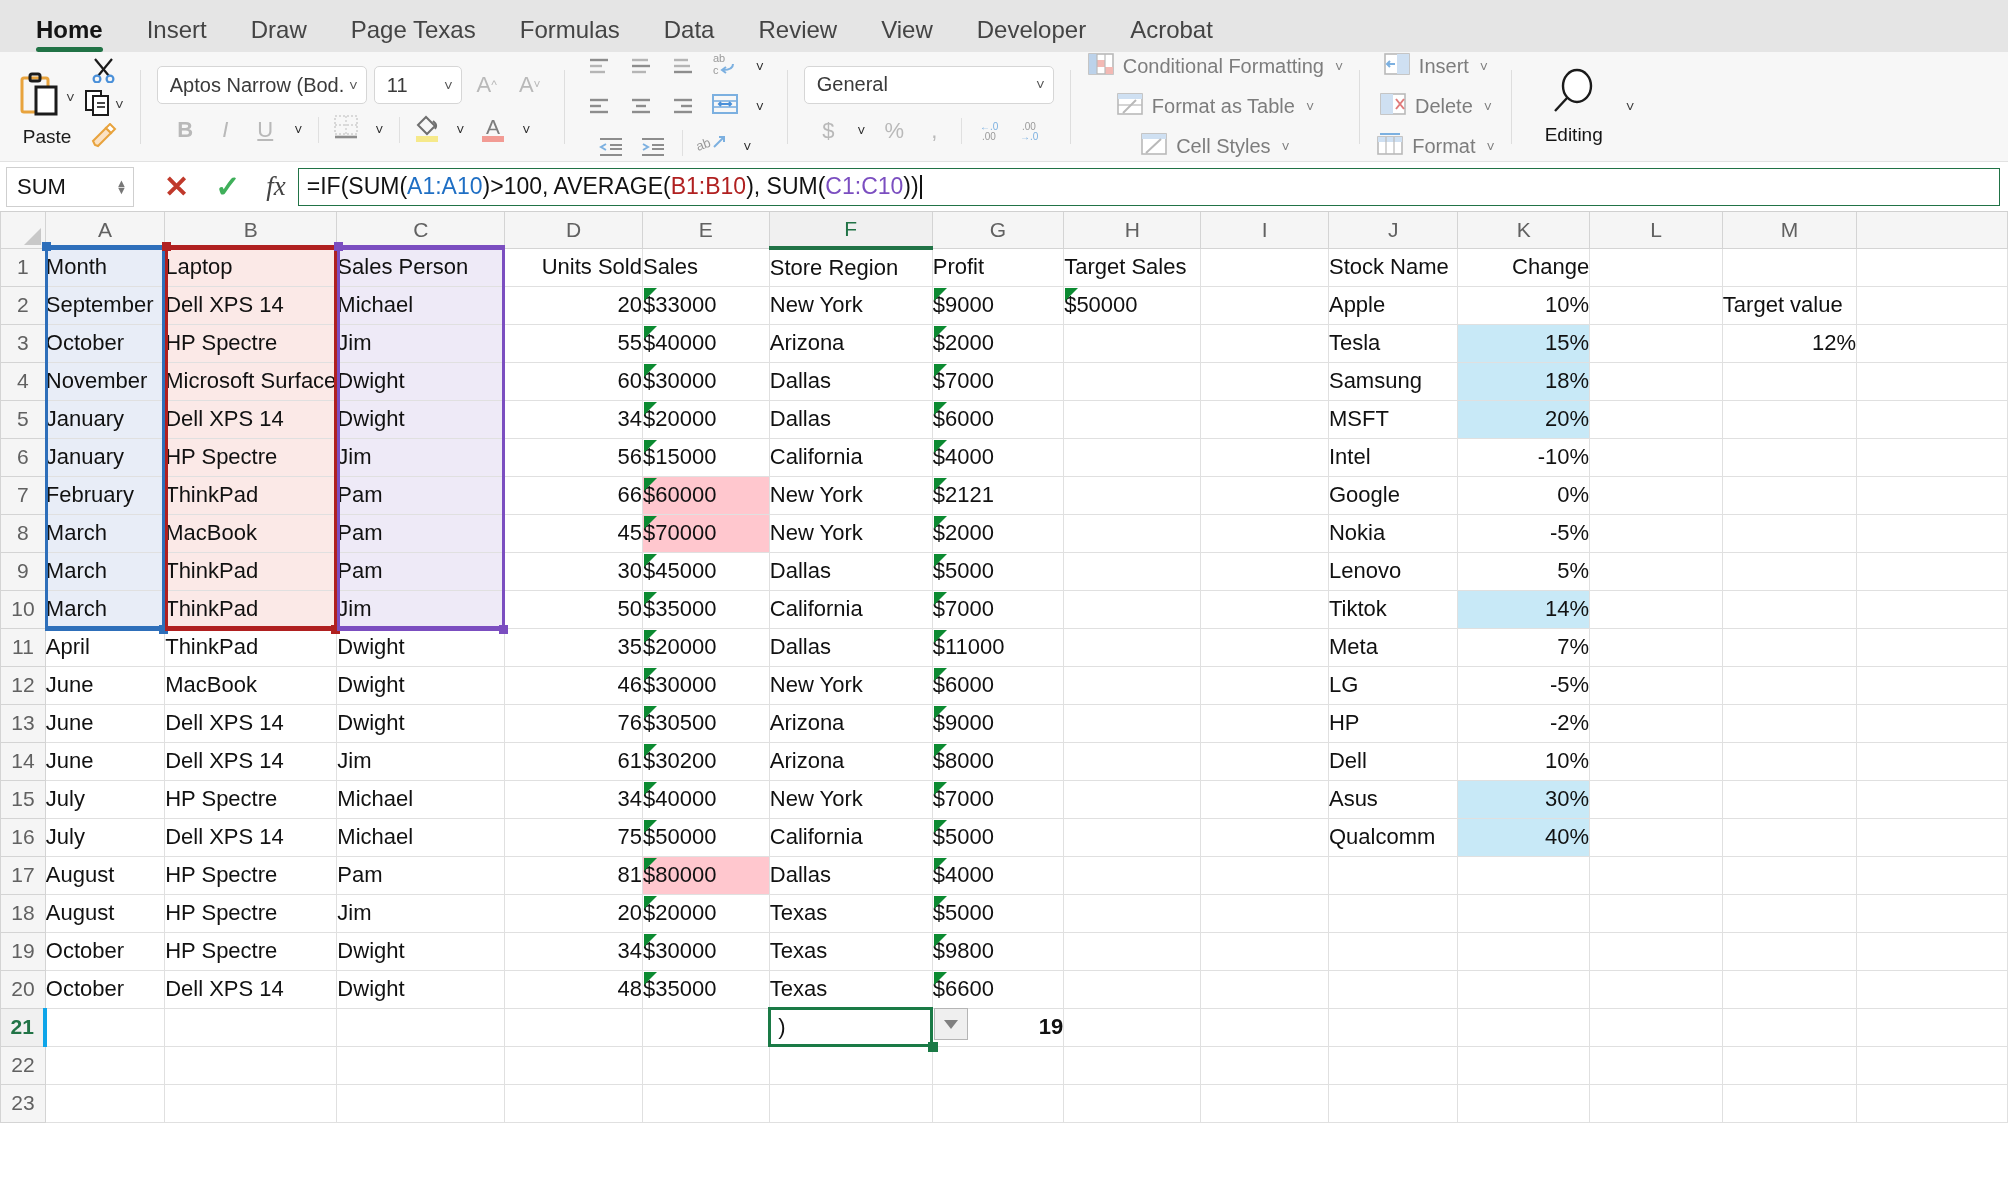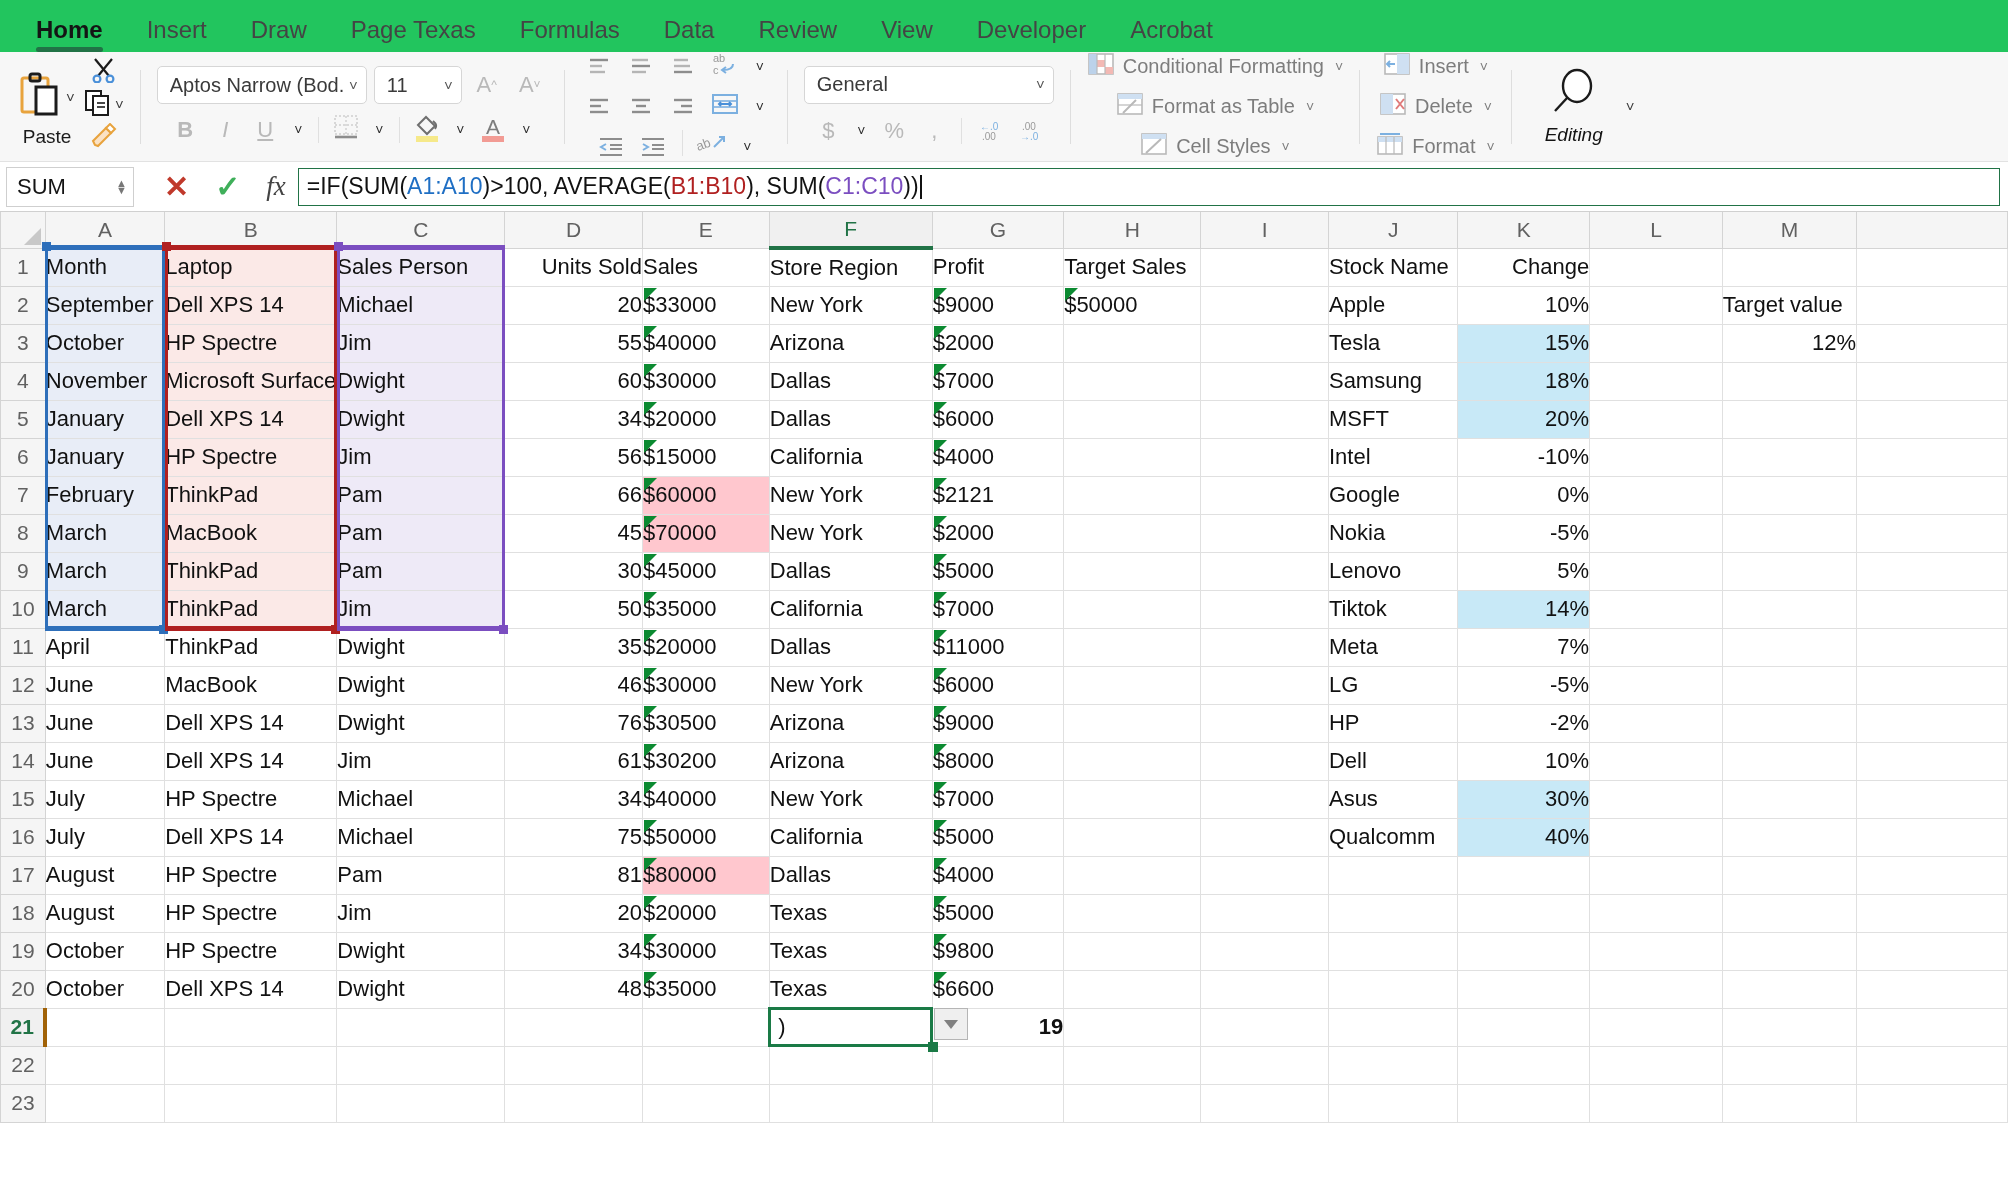--- a/index.html
+++ b/index.html
@@ -9,21 +9,21 @@
     background: #ffffff;
     overflow: hidden;
   }
 
   
   .ribbon-tabs {
     height: 52px;
     display: flex;
     align-items: flex-end;
     padding-left: 14px;
-    background: #22c55e;
+    background: #e5e5e5;
     gap: 0px;
   }
   .rtab {
     position: relative;
     font-size: 24px;
     color: #444444;
     padding: 0 22px 8px 22px;
     cursor: default;
     white-space: nowrap;
   }
@@ -89,21 +89,21 @@
   .combo.numfmt { width: 250px; height: 38px; }
   .num-row2 { display:flex; align-items:center; gap:4px; }
 
   
   .styles-group { display:flex; flex-direction:column; justify-content:center; gap:9px; }
   .srow { display:flex; align-items:center; gap:8px; font-size:20px; color:#7d7d7d; }
   .srow .chev { color:#7d7d7d; font-size:14px; }
 
   .cells-group { display:flex; flex-direction:column; justify-content:center; gap:9px; }
 
-  .editing-group { display:flex; flex-direction:column; align-items:center; justify-content:center; width:92px;font-style:italic; }
+  .editing-group { display:flex; flex-direction:column; align-items:center; justify-content:center; width:92px; }
   .editing-label { font-size:19px; color:#141414; margin-top:2px; }
 
   
   .fbar {
     height: 50px; display: flex; align-items: center;
     background: #ffffff; padding: 0 0 0 0;
     border-bottom: 1px solid #d0d0d0;
   }
   .namebox {
     width: 128px; height: 40px; margin-left: 6px;
@@ -142,21 +142,21 @@
   .corner::after {
     content:""; position:absolute; right:4px; bottom:3px;
     border-style: solid; border-width: 0 0 17px 17px;
     border-color: transparent transparent #c8c8c8 transparent;
   }
   .rowhead {
     width: 46px; height: 38px; background: #f5f5f5;
     border: 1px solid #d4d4d4; font-size: 21px; color: #616161;
     text-align: center; vertical-align: middle; font-weight: normal;
   }
-  .rowhead.sel { color:#217346; font-weight:bold; border-right:4px solid #a16207; background:#f0f0f0; }
+  .rowhead.sel { color:#217346; font-weight:bold; border-right:4px solid #0ea5e9; background:#f0f0f0; }
   td.cell {
     height: 38px; border: 1px solid #e0e0e0;
     font-size: 22px; color: #111; vertical-align: middle;
     padding: 0 7px; white-space: nowrap; overflow: hidden; position: relative;
   }
   td.cell.num { text-align: right; }
   td.cell.bold { font-weight: bold; }
   .errtri {
     position: absolute; left: 1px; top: 1px;
     width: 0; height: 0;

